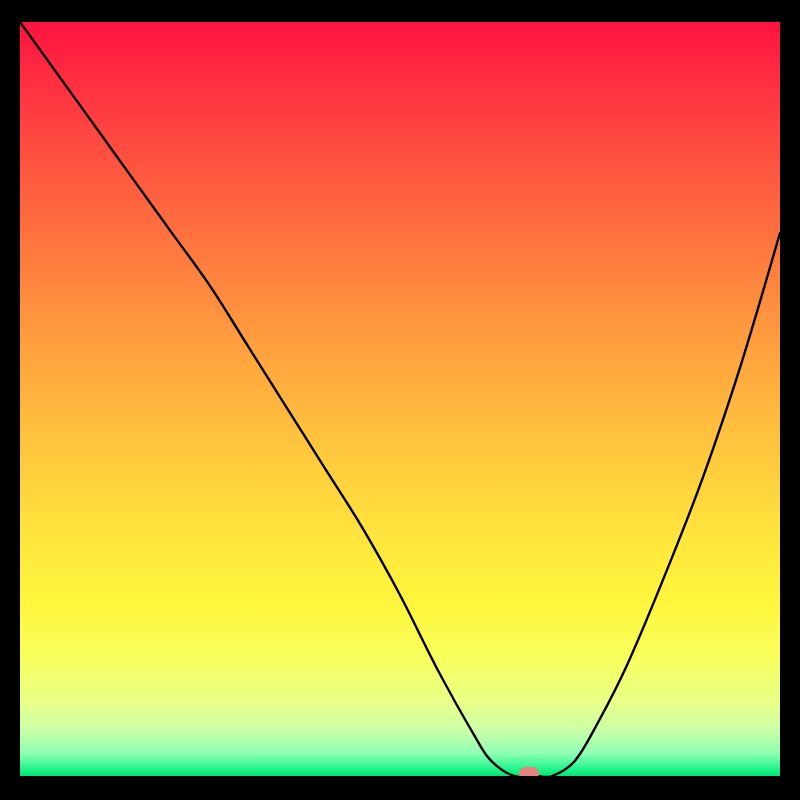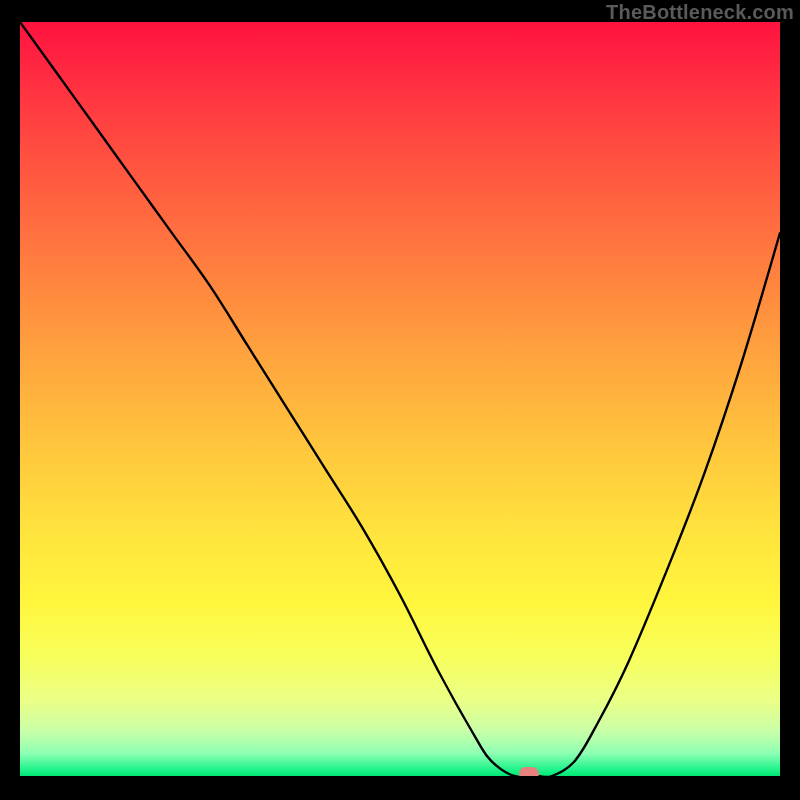--- a/index.html
+++ b/index.html
@@ -67,21 +67,20 @@
     width: 20px;
     height: 13px;
     border-radius: 7px;
     z-index: 3;
   }
 </style>
 </head>
 <body>
 
 <div class="wrap">
-  <div class="watermark">TheBottleneck.com</div>
 
   <div class="plot">
     <div class="gradient"></div>
 
     <svg class="curve" viewBox="0 0 760 754" preserveAspectRatio="none">
       <path id="curve-path" d="M 0.00 0.00 C 6.84 9.50, 24.32 33.78, 38.00 52.78 C 51.68 71.78, 62.32 86.56, 76.00 105.56 C 89.68 124.56, 100.32 139.34, 114.00 158.34 C 127.68 177.34, 138.32 192.12, 152.00 211.12 C 165.68 230.12, 176.32 243.54, 190.00 263.90 C 203.68 284.26, 214.32 302.50, 228.00 324.22 C 241.68 345.94, 252.32 362.82, 266.00 384.54 C 279.68 406.26, 290.32 423.14, 304.00 444.86 C 317.68 466.58, 328.32 482.11, 342.00 505.18 C 355.68 528.25, 366.32 547.25, 380.00 573.04 C 393.68 598.83, 404.32 622.65, 418.00 648.44 C 431.68 674.23, 446.42 700.01, 456.00 716.30 C 465.58 732.59, 464.36 732.13, 471.20 738.92 C 478.04 745.71, 485.79 751.29, 494.00 754.00 C 502.21 756.71, 509.96 754.00, 516.80 754.00 C 523.64 754.00, 525.16 756.71, 532.00 754.00 C 538.84 751.29, 546.59 748.42, 554.80 738.92 C 563.01 729.42, 568.02 718.86, 577.60 701.22 C 587.18 683.58, 595.69 668.04, 608.00 640.90 C 620.31 613.76, 632.32 584.35, 646.00 550.42 C 659.68 516.49, 670.32 490.40, 684.00 452.40 C 697.68 414.40, 708.32 382.73, 722.00 339.30 C 735.68 295.87, 753.16 234.19, 760.00 211.12" fill="none" stroke="#000000" stroke-width="2.4" stroke-linejoin="round" stroke-linecap="round"></path>
     </svg>
 
     <div id="dip-marker" class="marker" style="left: 499.2px; top: 745px; background: rgb(230, 129, 126);"></div>
   </div>

